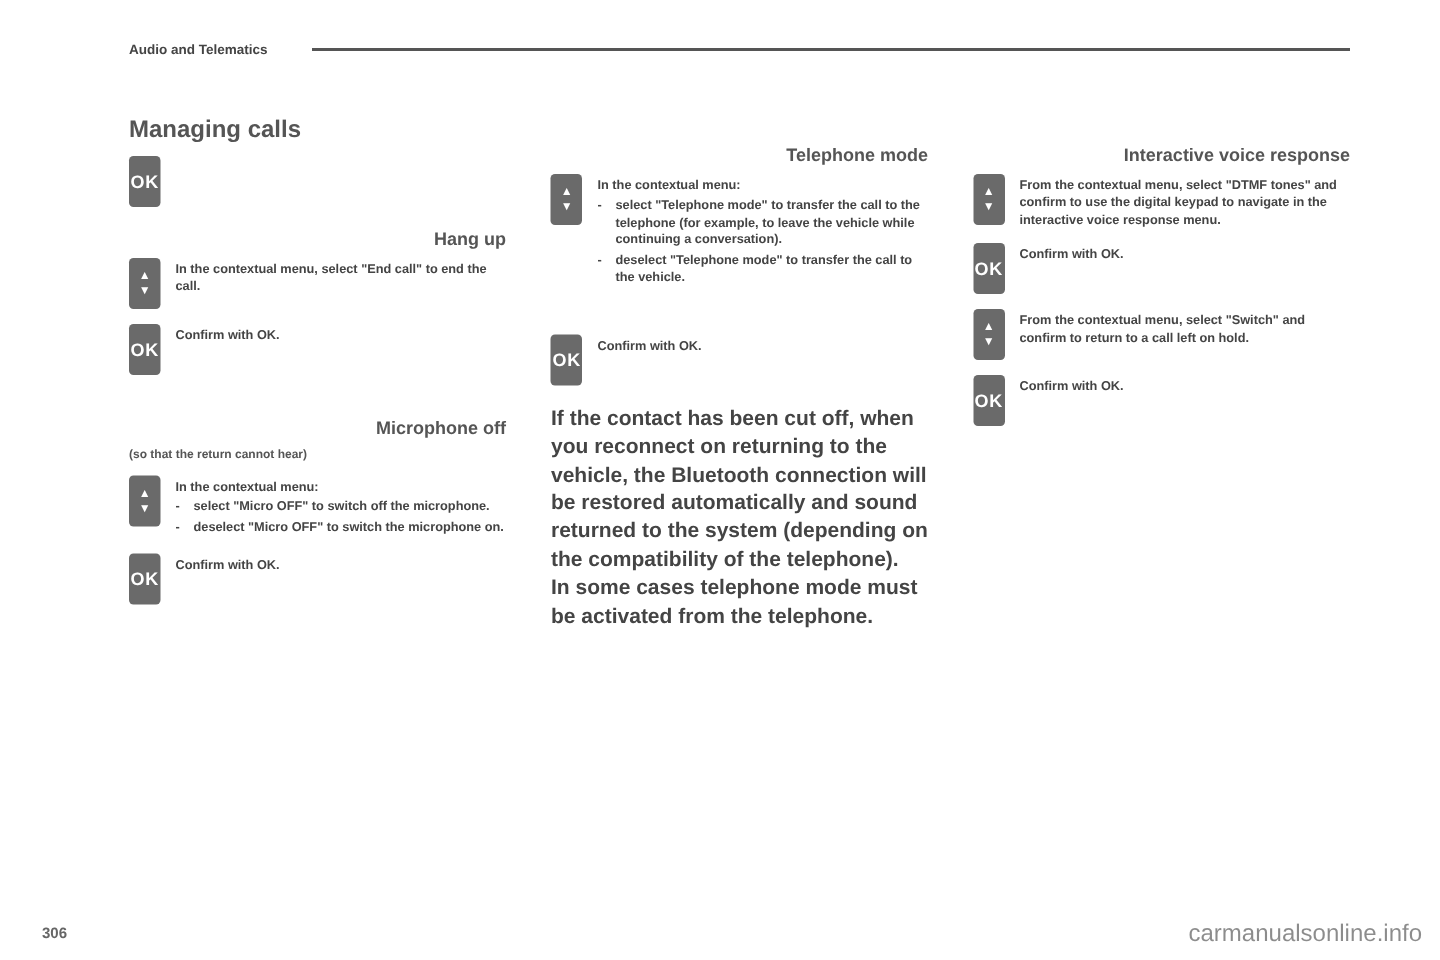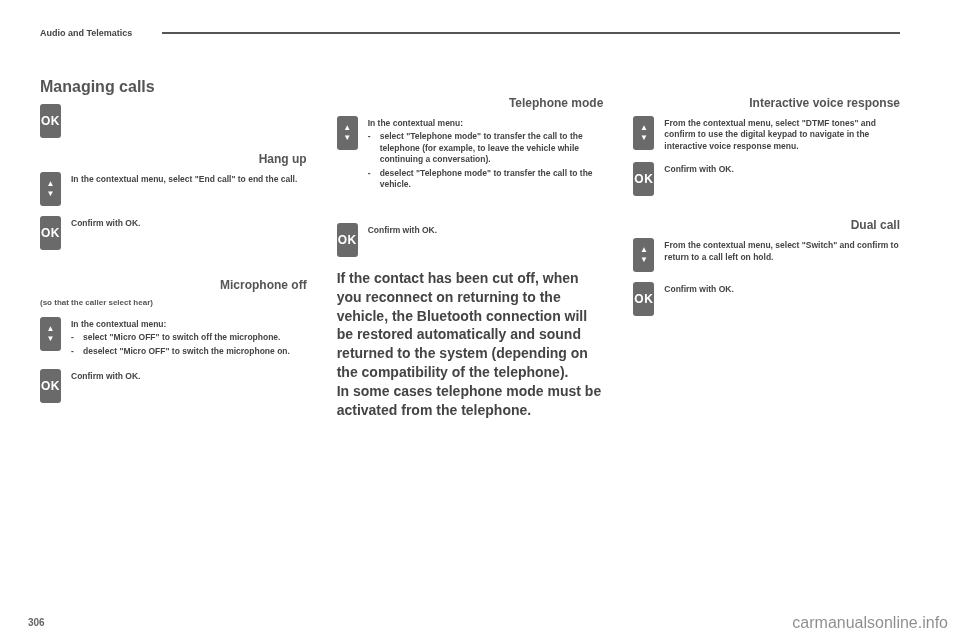--- a/index.html
+++ b/index.html
@@ -6,21 +6,21 @@
   body {
     width: 960px;
     height: 640px;
     background: #fff;
     font-family: Arial, Helvetica, sans-serif;
     color: #333;
     position: relative;
     overflow: hidden;
   }
   .page {
-    padding: 28px 60px 0 40px;
+    padding: 28px 60px 0 86px;
   }
   .header-row {
     display: flex;
     align-items: center;
     margin-bottom: 40px;
   }
   .header-title {
     font-size: 9px;
     font-weight: bold;
     color: #444;
@@ -157,21 +157,21 @@
             <span>▼</span>
           </div>
         <div class="step-text">In the contextual menu, select "End call" to end the call.</div>
       </div>
       <div class="step">
         <div class="icon-box icon-ok">OK</div>
         <div class="step-text">Confirm with OK.</div>
       </div>
 
       <div class="sub-heading" style="margin-top:28px">Microphone off</div>
-      <div class="sub-note">(so that the caller select hear)</div>
+      <div class="sub-note">(so that the return cannot hear)</div>
       <div class="step">
         <div class="icon-box icon-arrows">
             <span>▲</span>
             <span>▼</span>
           </div>
         <div class="step-text">
           <span>In the contextual menu:</span>
           <ul>
             <li>select "Micro OFF" to switch off the microphone.</li>
             <li>deselect "Micro OFF" to switch the microphone on.</li>
@@ -214,21 +214,20 @@
             <span>▲</span>
             <span>▼</span>
           </div>
         <div class="step-text">From the contextual menu, select "DTMF tones" and confirm to use the digital keypad to navigate in the interactive voice response menu.</div>
       </div>
       <div class="step">
         <div class="icon-box icon-ok">OK</div>
         <div class="step-text">Confirm with OK.</div>
       </div>
 
-      <div class="sub-heading" style="margin-top:22px">Dual call</div>
       <div class="step">
         <div class="icon-box icon-arrows">
             <span>▲</span>
             <span>▼</span>
           </div>
         <div class="step-text">From the contextual menu, select "Switch" and confirm to return to a call left on hold.</div>
       </div>
       <div class="step">
         <div class="icon-box icon-ok">OK</div>
         <div class="step-text">Confirm with OK.</div>

